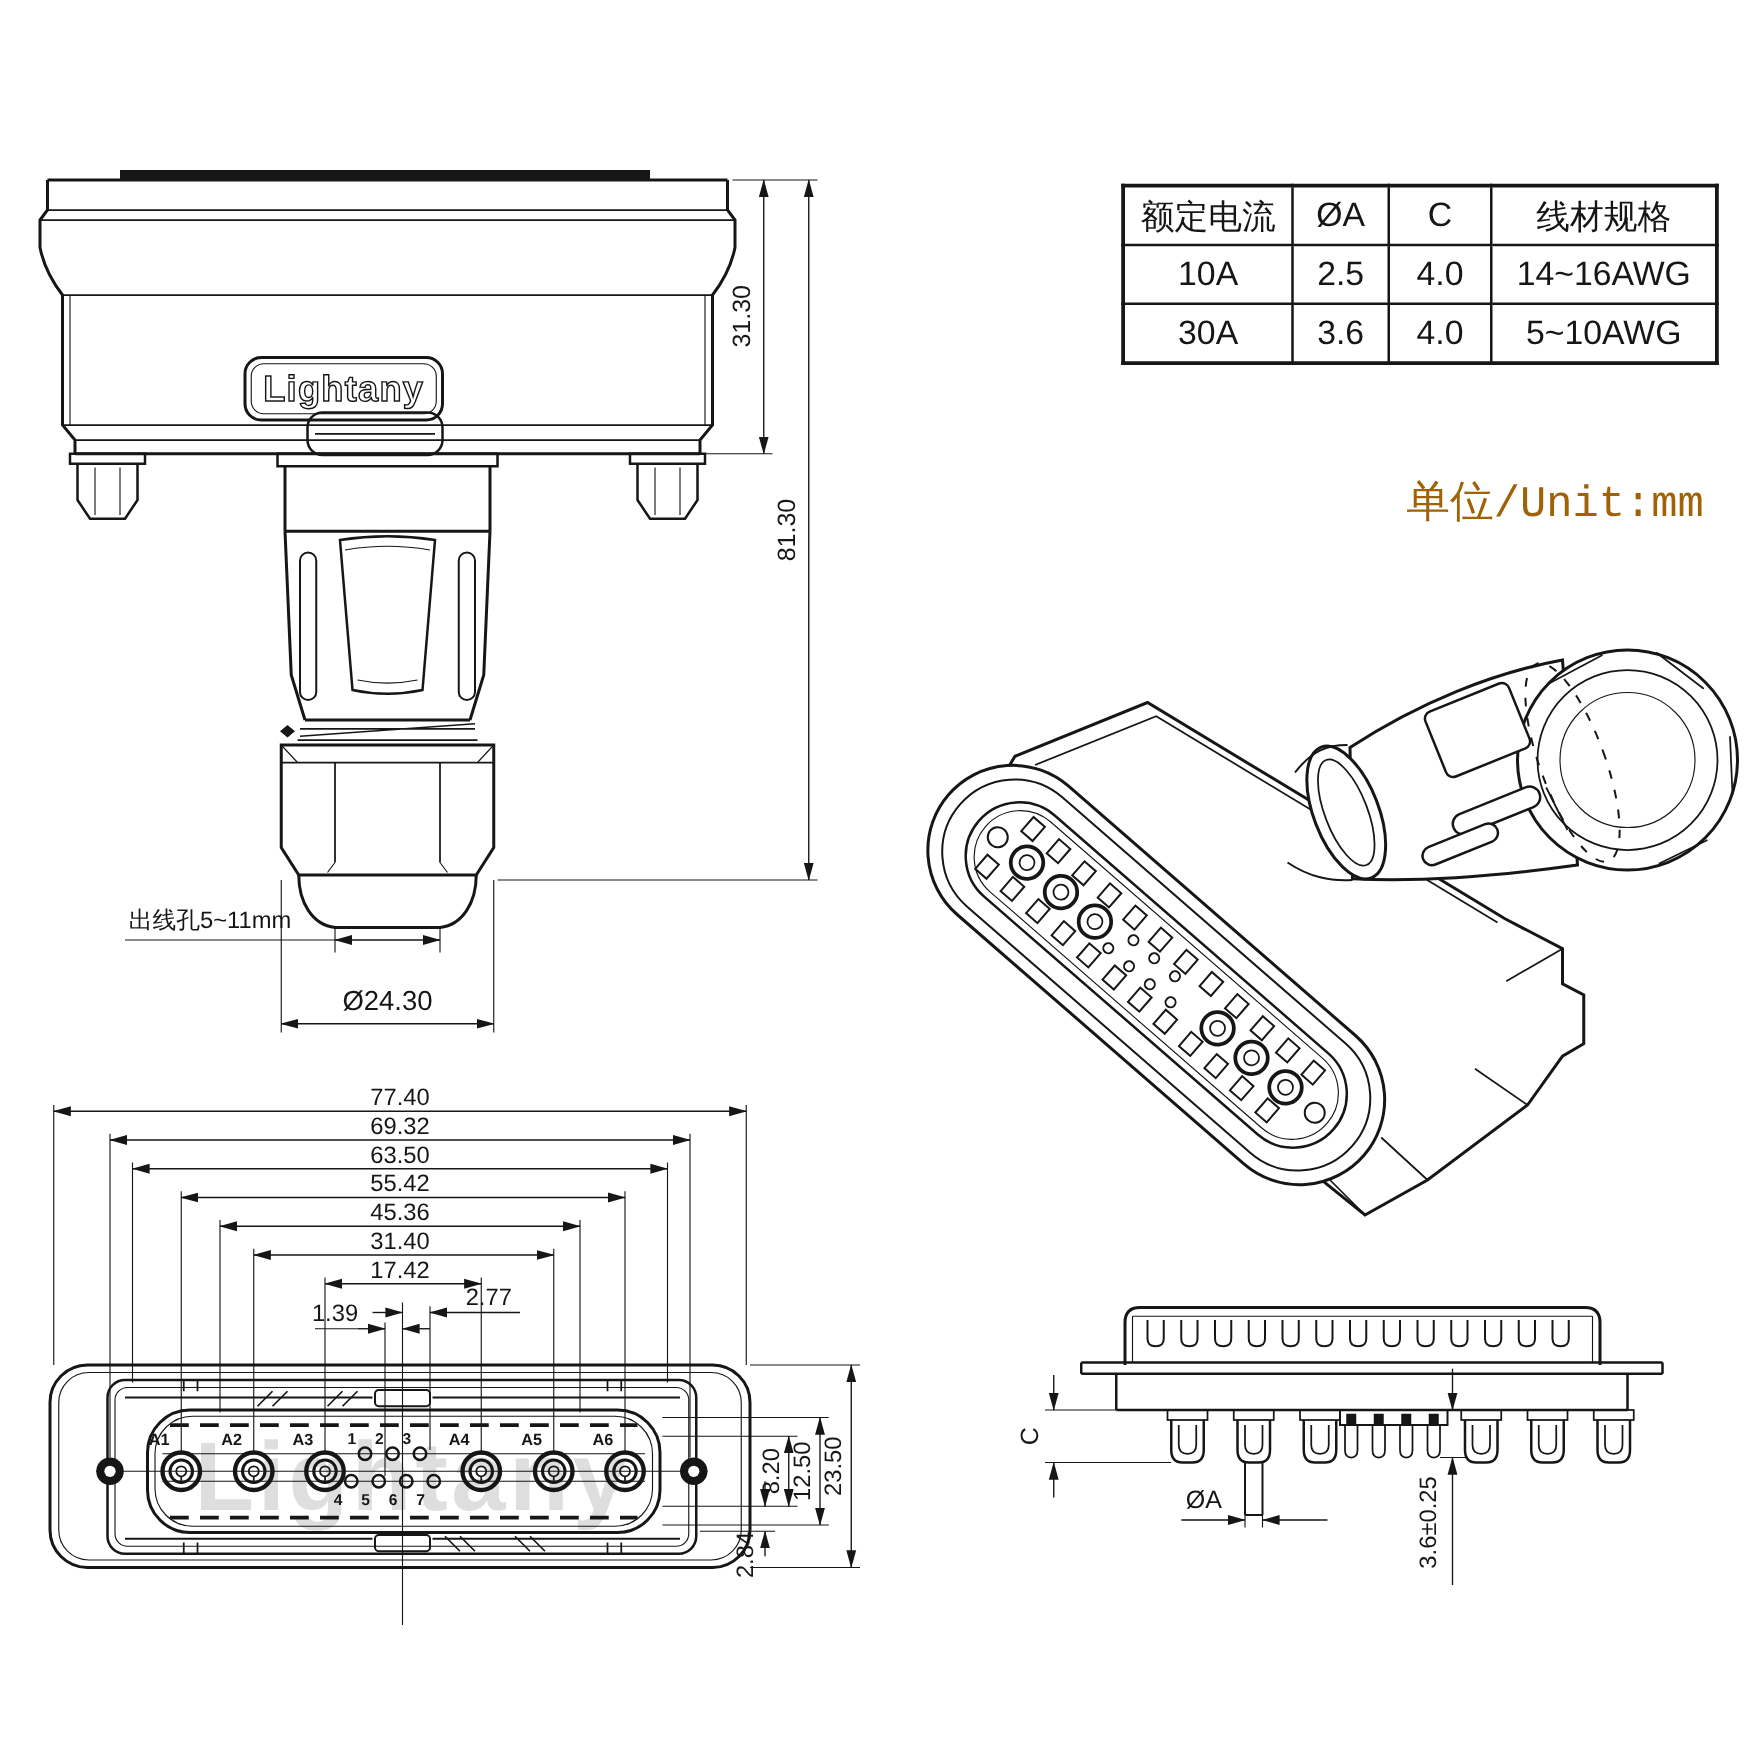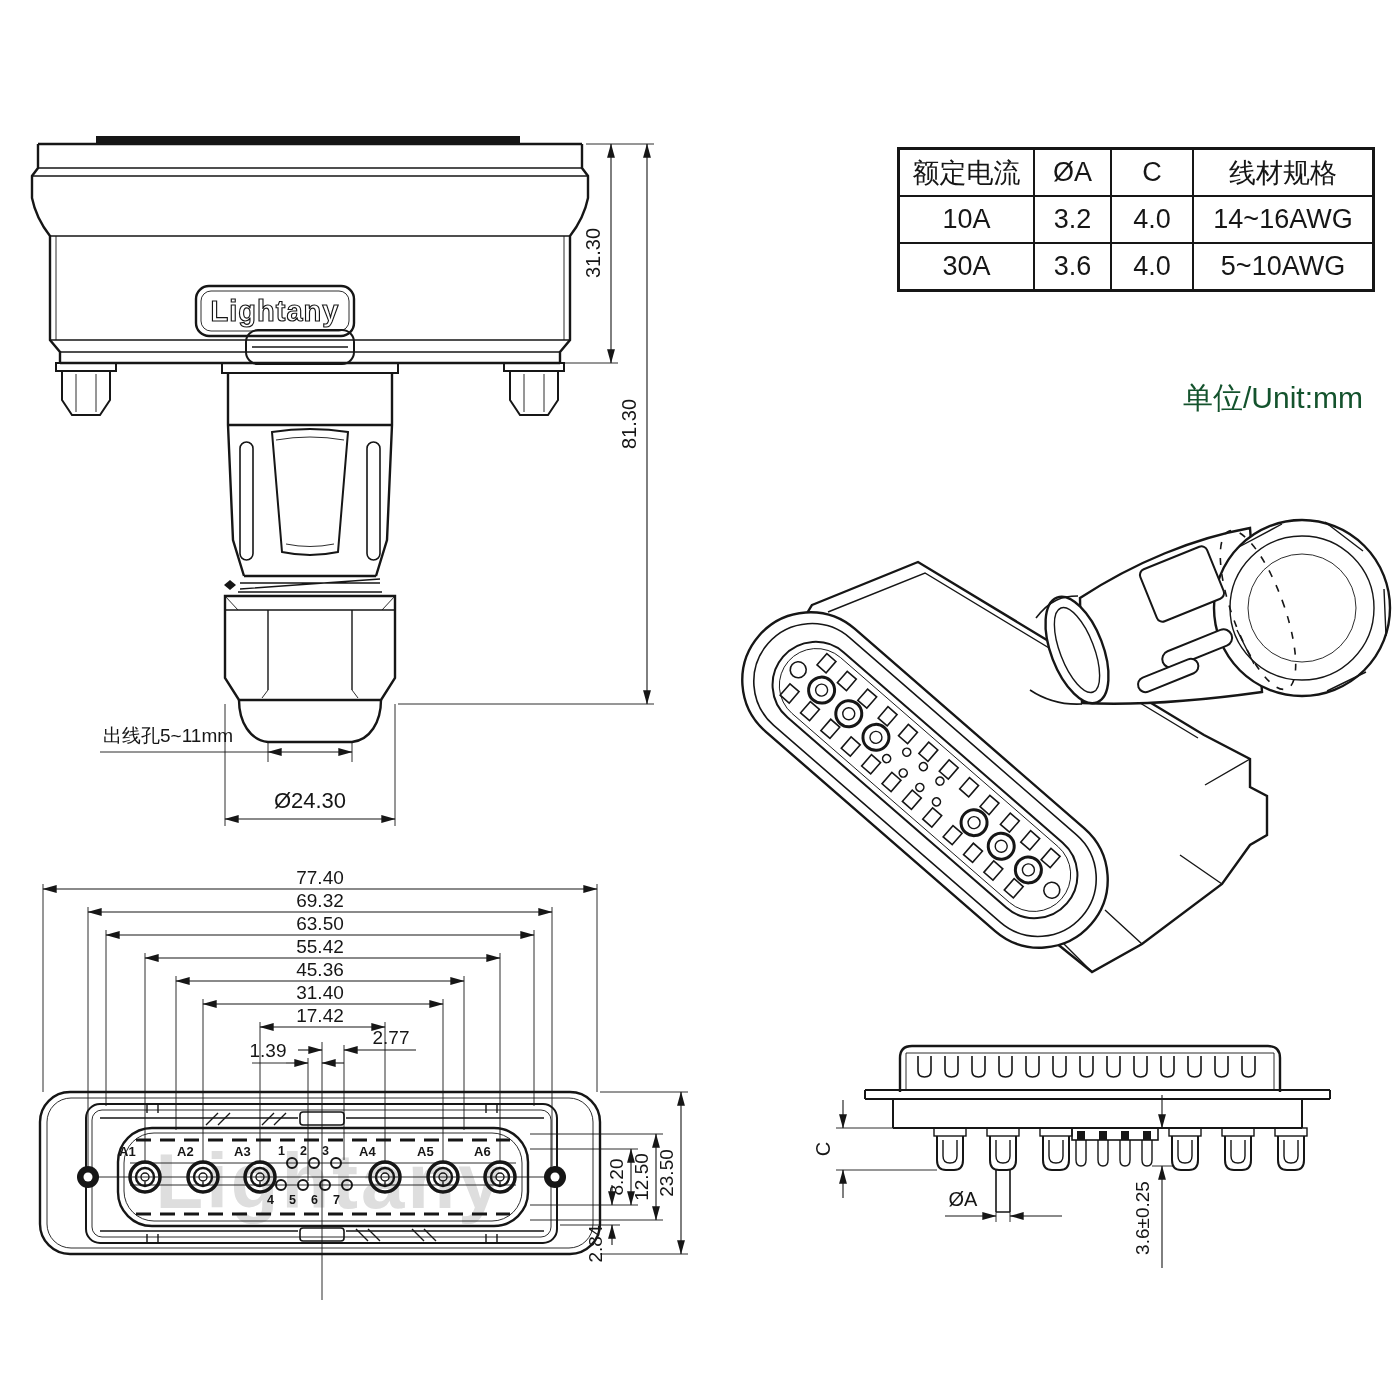--- a/index.html
+++ b/index.html
@@ -21,21 +21,21 @@
   .pin-lbl{font-size:12.5px;font-weight:bold;}
   .logo-txt{font-size:29px;font-weight:bold;fill:#fff;stroke:#161616;stroke-width:1.15;letter-spacing:1px;}
   .wm{font-size:78px;font-weight:bold;fill:#dedede;letter-spacing:3px;}
   
   .spec-table{position:absolute;left:897px;top:147px;border-collapse:collapse;
               border:3px solid #161616;table-layout:fixed;}
   .spec-table td{border:2px solid #161616;text-align:center;vertical-align:middle;
                  font-size:27px;height:45px;padding:0;white-space:nowrap;}
   .c0{width:133px;} .c1{width:75px;} .c2{width:80px;} .c3{width:178px;font-family:Liberation Serif, serif;}
   .unit-note{position:absolute;left:897px;top:378px;width:466px;text-align:right;
-             font-size:30px;color:#14532d;}
+             font-size:35px;color:#a16207;font-family:Liberation Mono, monospace;}
 </style>
 </head>
 <body>
 
 <div class="page">
 
 <svg width="1400" height="1400" viewBox="0 0 1400 1400">
   <defs>
     <marker id="arr" viewBox="0 0 12 8" refX="11.5" refY="4" markerWidth="13" markerHeight="9" orient="auto-start-reverse">
       <path d="M12,4 L0,0.7 L0,7.3 Z" fill="#161616"></path>
@@ -408,21 +408,21 @@
 <table class="spec-table">
   <tbody>
     <tr>
       <td class="c0">额定电流</td>
       <td class="c1">ØA</td>
       <td class="c2">C</td>
       <td class="c3">线材规格</td>
     </tr>
     <tr>
       <td>10A</td>
-      <td>3.2</td>
+      <td>2.5</td>
       <td>4.0</td>
       <td>14~16AWG</td>
     </tr>
     <tr>
       <td>30A</td>
       <td>3.6</td>
       <td>4.0</td>
       <td>5~10AWG</td>
     </tr>
   </tbody>

